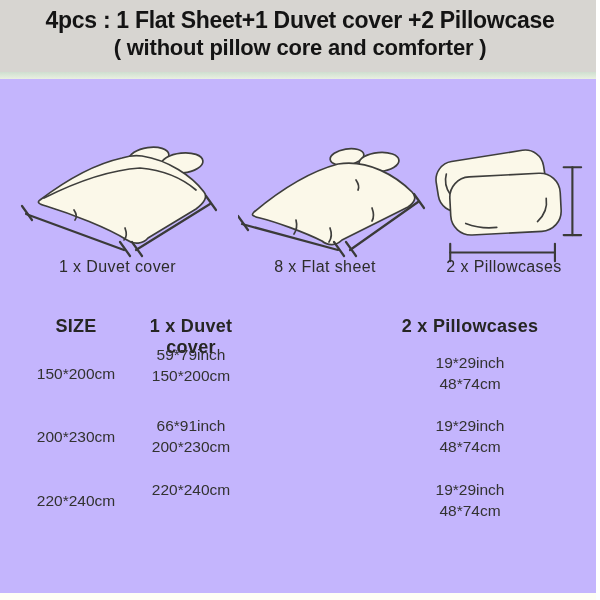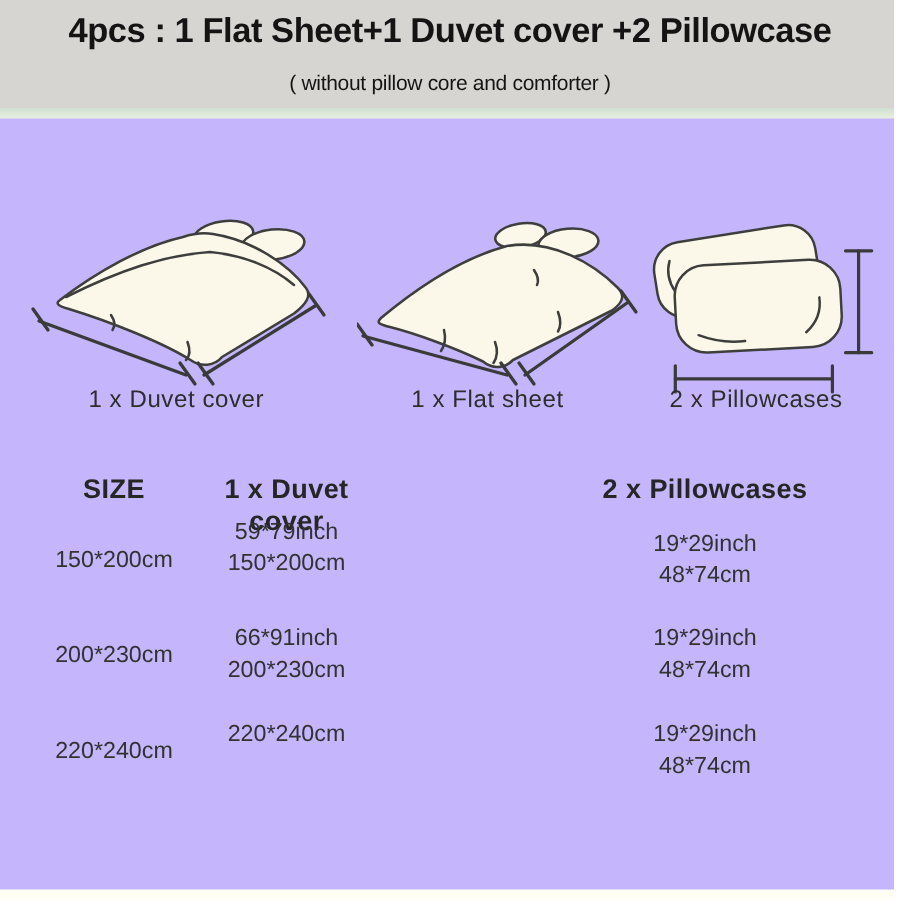--- a/index.html
+++ b/index.html
@@ -8,21 +8,21 @@
     background:#c4b5fd;
     font-family:"Liberation Sans", sans-serif;
     -webkit-font-smoothing:antialiased;
   }
   
   .header {
     position:absolute; top:0; left:0; width:600px; height:72px;
     background:#d7d5d1; text-align:center; color:#141414;
   }
   .header .l1 { padding-top:7px; font-size:23px; font-weight:bold; letter-spacing:-0.3px; }
-  .header .l2 { padding-top:1px; font-size:14px; font-weight:normal; letter-spacing:-0.2px;margin-top:12px; }
+  .header .l2 { padding-top:1px; font-size:22px; font-weight:bold; letter-spacing:-0.2px; }
   .accent-strip {
     position:absolute; top:72px; left:0; width:600px; height:7px;
     background:linear-gradient(#cfdfd0, #e9f0e1);
   }
   .bottom-strip {
     position:absolute; bottom:0; left:0; width:600px; height:7px;
     background:#fffef5;
   }
   
   .fig { position:absolute; }
@@ -83,21 +83,21 @@
       <path class="sketch" d="M 134 68 q 3 8 0 13"></path>
       <path class="sketch" d="M 118 40 q 4 6 2 10"></path>
       <path class="dim" d="M 4 84 L 100 110"></path>
       <path class="dim" d="M 0 76 L 10 90"></path>
       <path class="dim" d="M 96 102 L 106 116"></path>
       <path class="dim" d="M 112 110 L 180 62"></path>
       <path class="dim" d="M 108 102 L 118 116"></path>
       <path class="dim" d="M 176 54 L 186 68"></path>
     </svg>
   </div>
-  <div class="fig-label" style="left:245px; top:258px; width:160px;">1 x Flat sheet</div>
+  <div class="fig-label" style="left:245px; top:258px; width:160px;">8 x Flat sheet</div>
 
   <div class="fig" style="left:425px; top:142px;">
     <svg width="160" height="128" viewBox="0 0 165 132">
       <g transform="rotate(-9 68 40)">
         <rect class="sketch-fill" x="12" y="14" width="112" height="52" rx="19"></rect>
       </g>
       <path class="sketch" d="M 26 54 Q 19 44 22 33"></path>
       <g transform="rotate(-3 84 64)">
         <rect class="sketch-fill" x="26" y="34" width="114" height="60" rx="21"></rect>
       </g>

